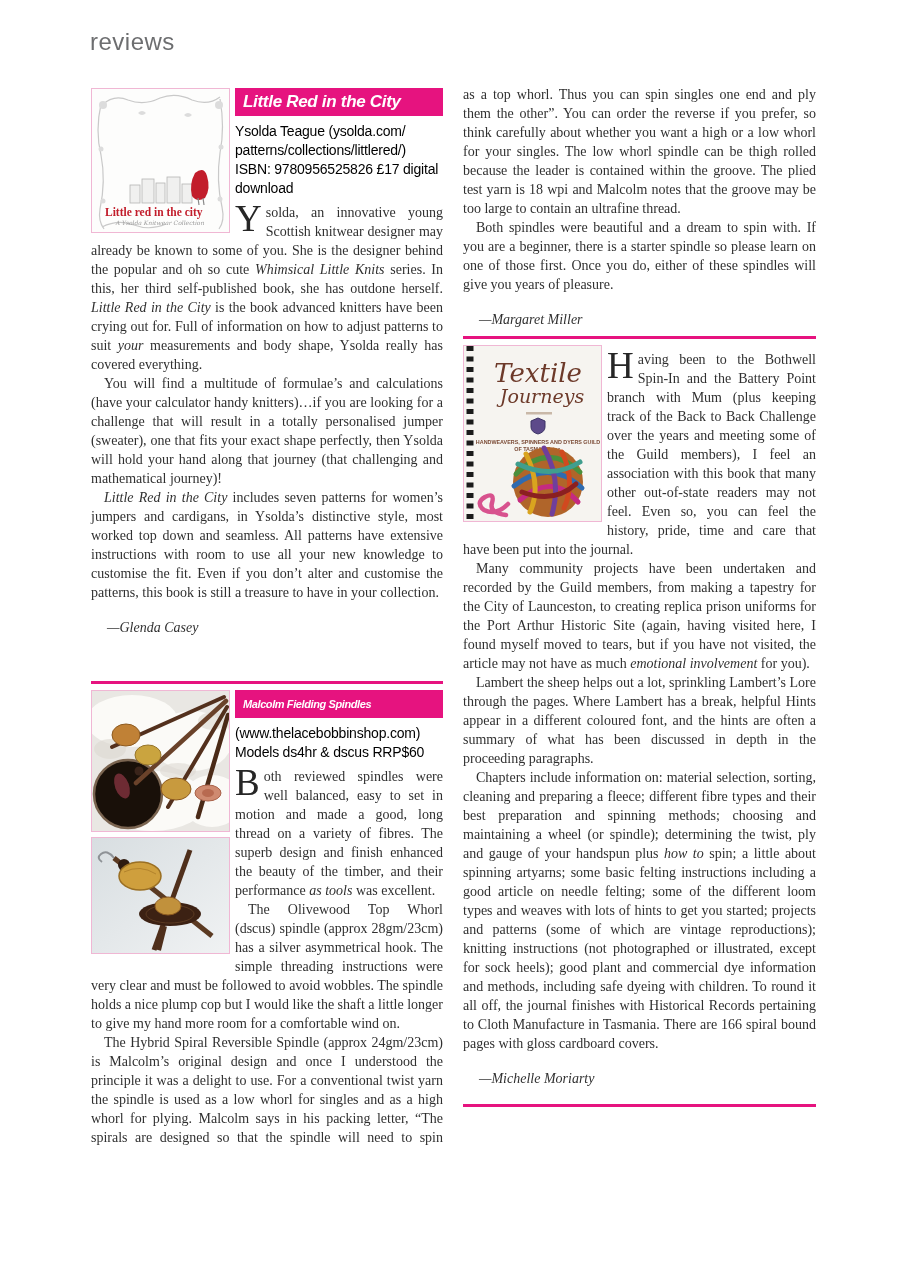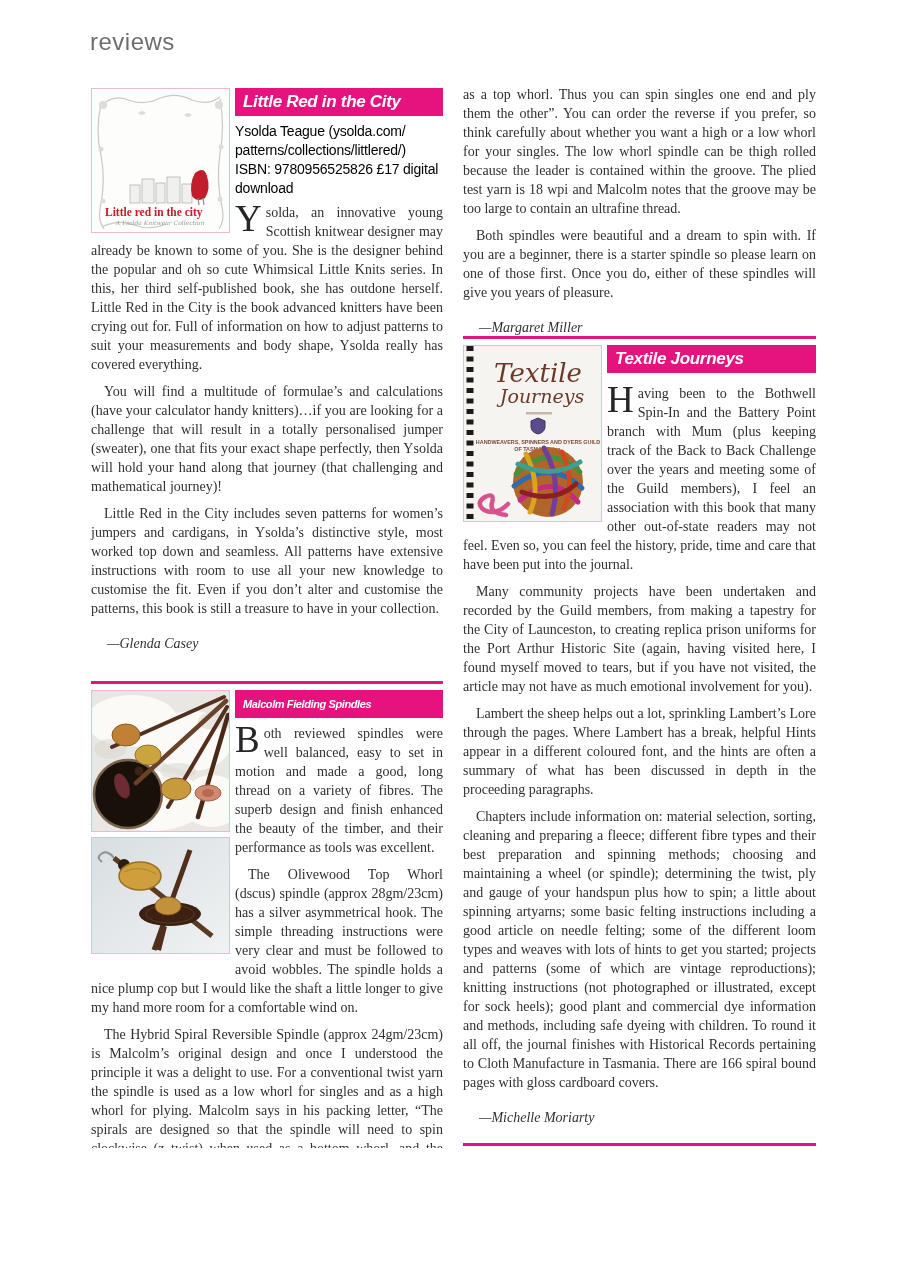--- a/index.html
+++ b/index.html
@@ -16,22 +16,22 @@
   .title-bar{background:#e6137f;height:28px;line-height:28px;padding:0 6px 0 8px;
         font-family:"Liberation Sans",sans-serif;font-style:italic;font-weight:bold;
         color:#fff;font-size:17px;letter-spacing:-.3px;white-space:nowrap;overflow:hidden;}
   .title-bar.tight{font-size:11px;letter-spacing:-.4px;}
   
   .credits{overflow:hidden;font-family:"Liberation Sans",sans-serif;color:#000000;
         font-size:14px;line-height:19px;letter-spacing:-.2px;margin-bottom:5px;}
   .credits .isbn-line{font-size:13px;font-weight:bold;letter-spacing:-.3px;}
   
   .review-body p.body-p{margin:0;font-size:14px;line-height:19px;text-align:justify;}
-  .review-body p.indent{text-indent:13px;margin-top:8px;}
-  .it{}
+  .review-body p.indent{text-indent:13px;}
+  .it{font-style:italic;}
   .dropcap{float:left;font-size:37px;line-height:30px;padding:1px 4px 0 0;color:#262626;}
   .byline{margin:16px;font-style:italic;font-size:14px;line-height:19px;}
   
   .rule{height:3px;background:#e6137f;}
   .rule-abs{position:absolute;height:3px;background:#e6137f;}
   
   .cover{float:left;margin:0 5px 6px 0;position:relative;}
   .cover svg{display:block;}
   .photo-stack{float:left;width:139px;margin:0 5px 6px 0;}
   .photo-stack .ph{margin-bottom:5px;}
@@ -157,20 +157,24 @@
           <ellipse cx="78" cy="76" rx="31" ry="12" fill="#3c2113"></ellipse>
           <ellipse cx="78" cy="76" rx="24" ry="9" fill="none" stroke="#5b3a22"></ellipse>
           <ellipse cx="76" cy="68" rx="13" ry="9" fill="#c1913c" stroke="#8d5a20"></ellipse>
           <line x1="72" y1="88" x2="66" y2="112" stroke="#4f2f1b" stroke-width="6"></line>
         </svg>
       </div>
     </div>
     <div class="review-head">
       <div class="title-bar tight">Malcolm Fielding Spindles</div>
     </div>
+    <div class="credits">
+        <div>(www.thelacebobbinshop.com)</div>
+        <div>Models ds4hr &amp; dscus RRP$60</div>
+      </div>
     <div class="review-body">
         <p class="body-p"><span class="dropcap">B</span><span>oth reviewed spindles were well balanced, easy to set in motion and made a good, long thread on a variety of fibres. The superb design and finish enhanced the beauty of the timber, and their performance </span><span class="it">as tools</span><span> was excellent.</span></p>
         <p class="body-p indent"><span>The Olivewood Top Whorl (dscus) spindle (approx 28gm/23cm) has a silver asymmetrical hook. The simple threading instructions were very clear and must be followed to avoid wobbles. The spindle holds a nice plump cop but I would like the shaft a little longer to give my hand more room for a comfortable wind on.</span></p>
         <p class="body-p indent"><span>The Hybrid Spiral Reversible Spindle (approx 24gm/23cm) is Malcolm’s original design and once I understood the principle it was a delight to use. For a conventional twist yarn the spindle is used as a low whorl for singles and as a high whorl for plying. Malcolm says in his packing letter, “The spirals are designed so that the spindle will need to spin clockwise (z twist) when used as a bottom whorl, and the reverse direction when used</span></p>
       </div>
   </div>
 
   <div class="block-r" style="left:463px;top:85px;">
     <div class="review-body">
         <p class="body-p"><span>as a top whorl. Thus you can spin singles one end and ply them the other”. You can order the reverse if you prefer, so think carefully about whether you want a high or a low whorl for your singles. The low whorl spindle can be thigh rolled because the leader is contained within the groove. The plied test yarn is 18 wpi and Malcolm notes that the groove may be too large to contain an ultrafine thread.</span></p>
@@ -201,23 +205,20 @@
             <path d="M62,108 Q78,140 66,166" stroke="#d9a41f"></path>
             <path d="M80,102 Q98,134 88,168" stroke="#6f3f9b"></path>
             <path d="M98,106 Q112,136 100,162" stroke="#d1491f"></path>
             <path d="M54,118 Q88,134 116,116" stroke="#3f9e8e"></path>
             <path d="M58,146 Q90,158 112,138" stroke="#8b2020"></path>
           </g>
           <path d="M44,158 q-12,12 -24,6 q-9,-7 1,-13 q10,-5 7,6 q-3,10 14,12" fill="none" stroke="#d8528e" stroke-width="4.5" stroke-linecap="round"></path>
         </g>
       </svg>
     </div>
-    <div class="review-head">
-      <div class="title-bar">Textile Journeys</div>
-    </div>
     <div class="credits">
     </div>
     <div class="review-body">
         <p class="body-p"><span class="dropcap">H</span><span>aving been to the Bothwell Spin-In and the Battery Point branch with Mum (plus keeping track of the Back to Back Challenge over the years and meeting some of the Guild members), I feel an association with this book that many other out-of-state readers may not feel. Even so, you can feel the history, pride, time and care that have been put into the journal.</span></p>
         <p class="body-p indent"><span>Many community projects have been undertaken and recorded by the Guild members, from making a tapestry for the City of Launceston, to creating replica prison uniforms for the Port Arthur Historic Site (again, having visited here, I found myself moved to tears, but if you have not visited, the article may not have as much </span><span class="it">emotional involvement</span><span> for you).</span></p>
         <p class="body-p indent"><span>Lambert the sheep helps out a lot, sprinkling Lambert’s Lore through the pages. Where Lambert has a break, helpful Hints appear in a different coloured font, and the hints are often a summary of what has been discussed in depth in the proceeding paragraphs.</span></p>
         <p class="body-p indent"><span>Chapters include information on: material selection, sorting, cleaning and preparing a fleece; different fibre types and their best preparation and spinning methods; choosing and maintaining a wheel (or spindle); determining the twist, ply and gauge of your handspun plus </span><span class="it">how to</span><span> spin; a little about spinning artyarns; some basic felting instructions including a good article on needle felting; some of the different loom types and weaves with lots of hints to get you started; projects and patterns (some of which are vintage reproductions); knitting instructions (not photographed or illustrated, except for sock heels); good plant and commercial dye information and methods, including safe dyeing with children. To round it all off, the journal finishes with Historical Records pertaining to Cloth Manufacture in Tasmania. There are 166 spiral bound pages with gloss cardboard covers.</span></p>
       </div>
     <p class="byline">—Michelle Moriarty</p>
     <div class="rule" style="margin-top:9px;"></div>

